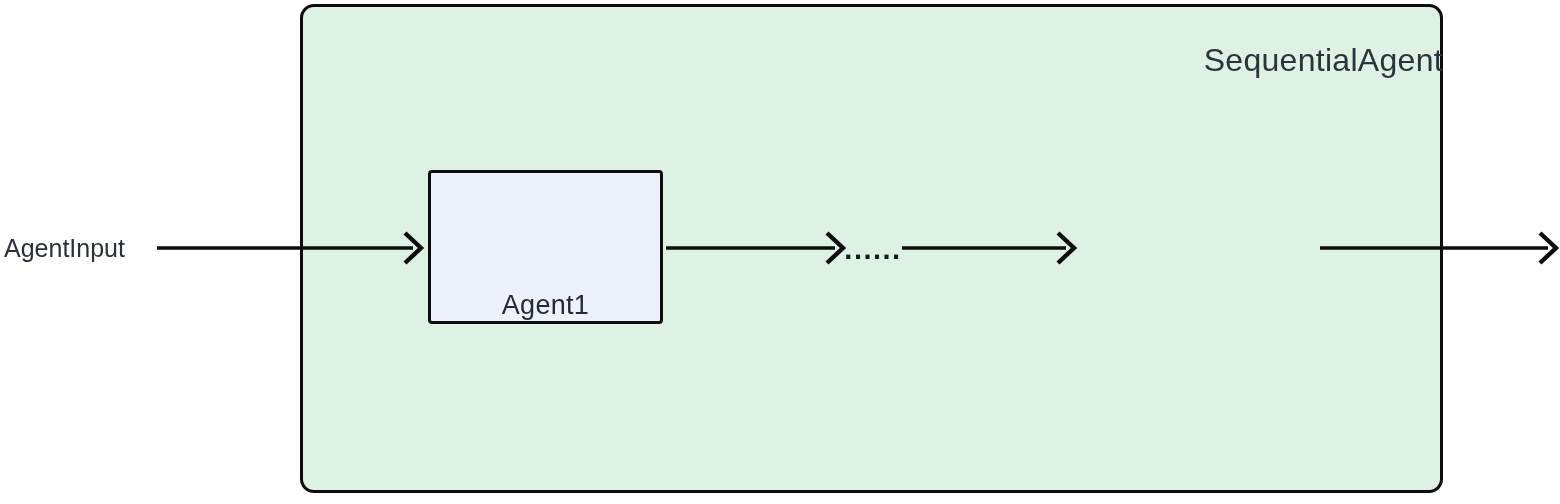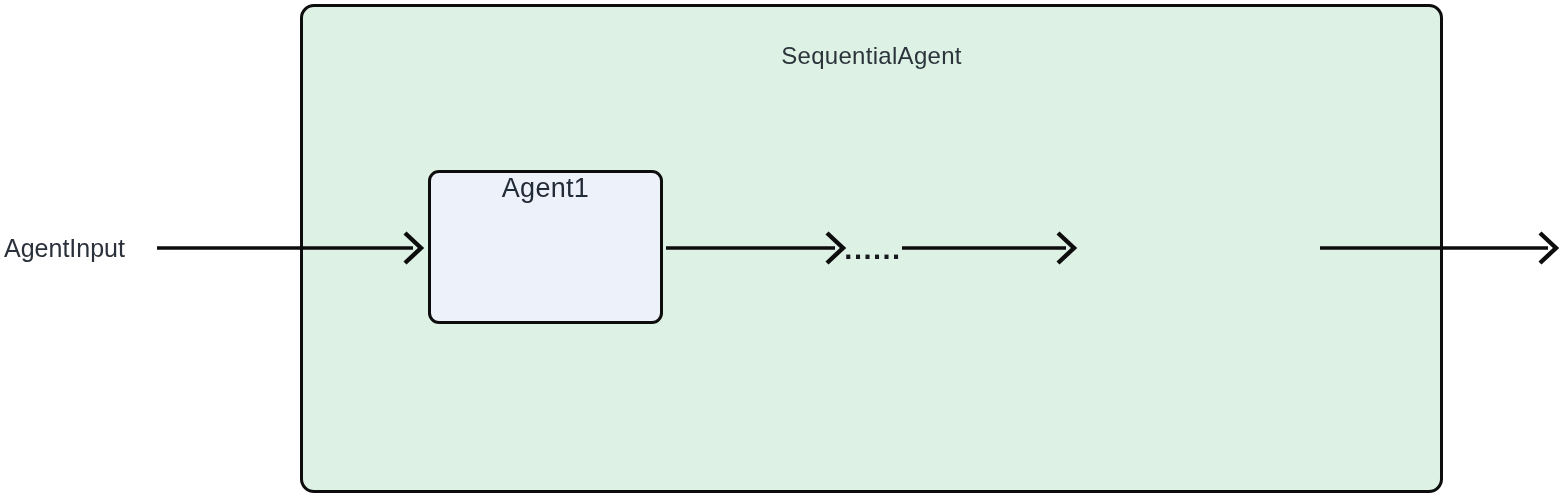--- a/index.html
+++ b/index.html
@@ -23,34 +23,34 @@
     height: 483px;
     background: #ddf1e4;
     border: 3px solid #0d0d0d;
     border-radius: 14px;
   }
   .cluster-title {
     position: absolute;
     left: 300px;
     top: 42px;
     width: 1143px;
-    text-align: center;
-    font-size: 24px;
+    text-align: right;
+    font-size: 32px;
     color: #2b333b;
     letter-spacing: 0.3px;
   }
   .node {
     position: absolute;
     top: 170px;
     height: 148px;
     background: #edf1fa;
     border: 3px solid #0d0d0d;
-    border-radius: 11px;
+    border-radius: 4px;
     display: flex;
-    align-items: flex-start;
+    align-items: flex-end;
     justify-content: center;
   }
   .node-label {
     font-size: 27px;
     color: #222b38;
     letter-spacing: 0.3px;
   }
   .node-1 { left: 428px; width: 229px; }
   .node-2 { left: 1081px; width: 228px; }
   .input-label {

